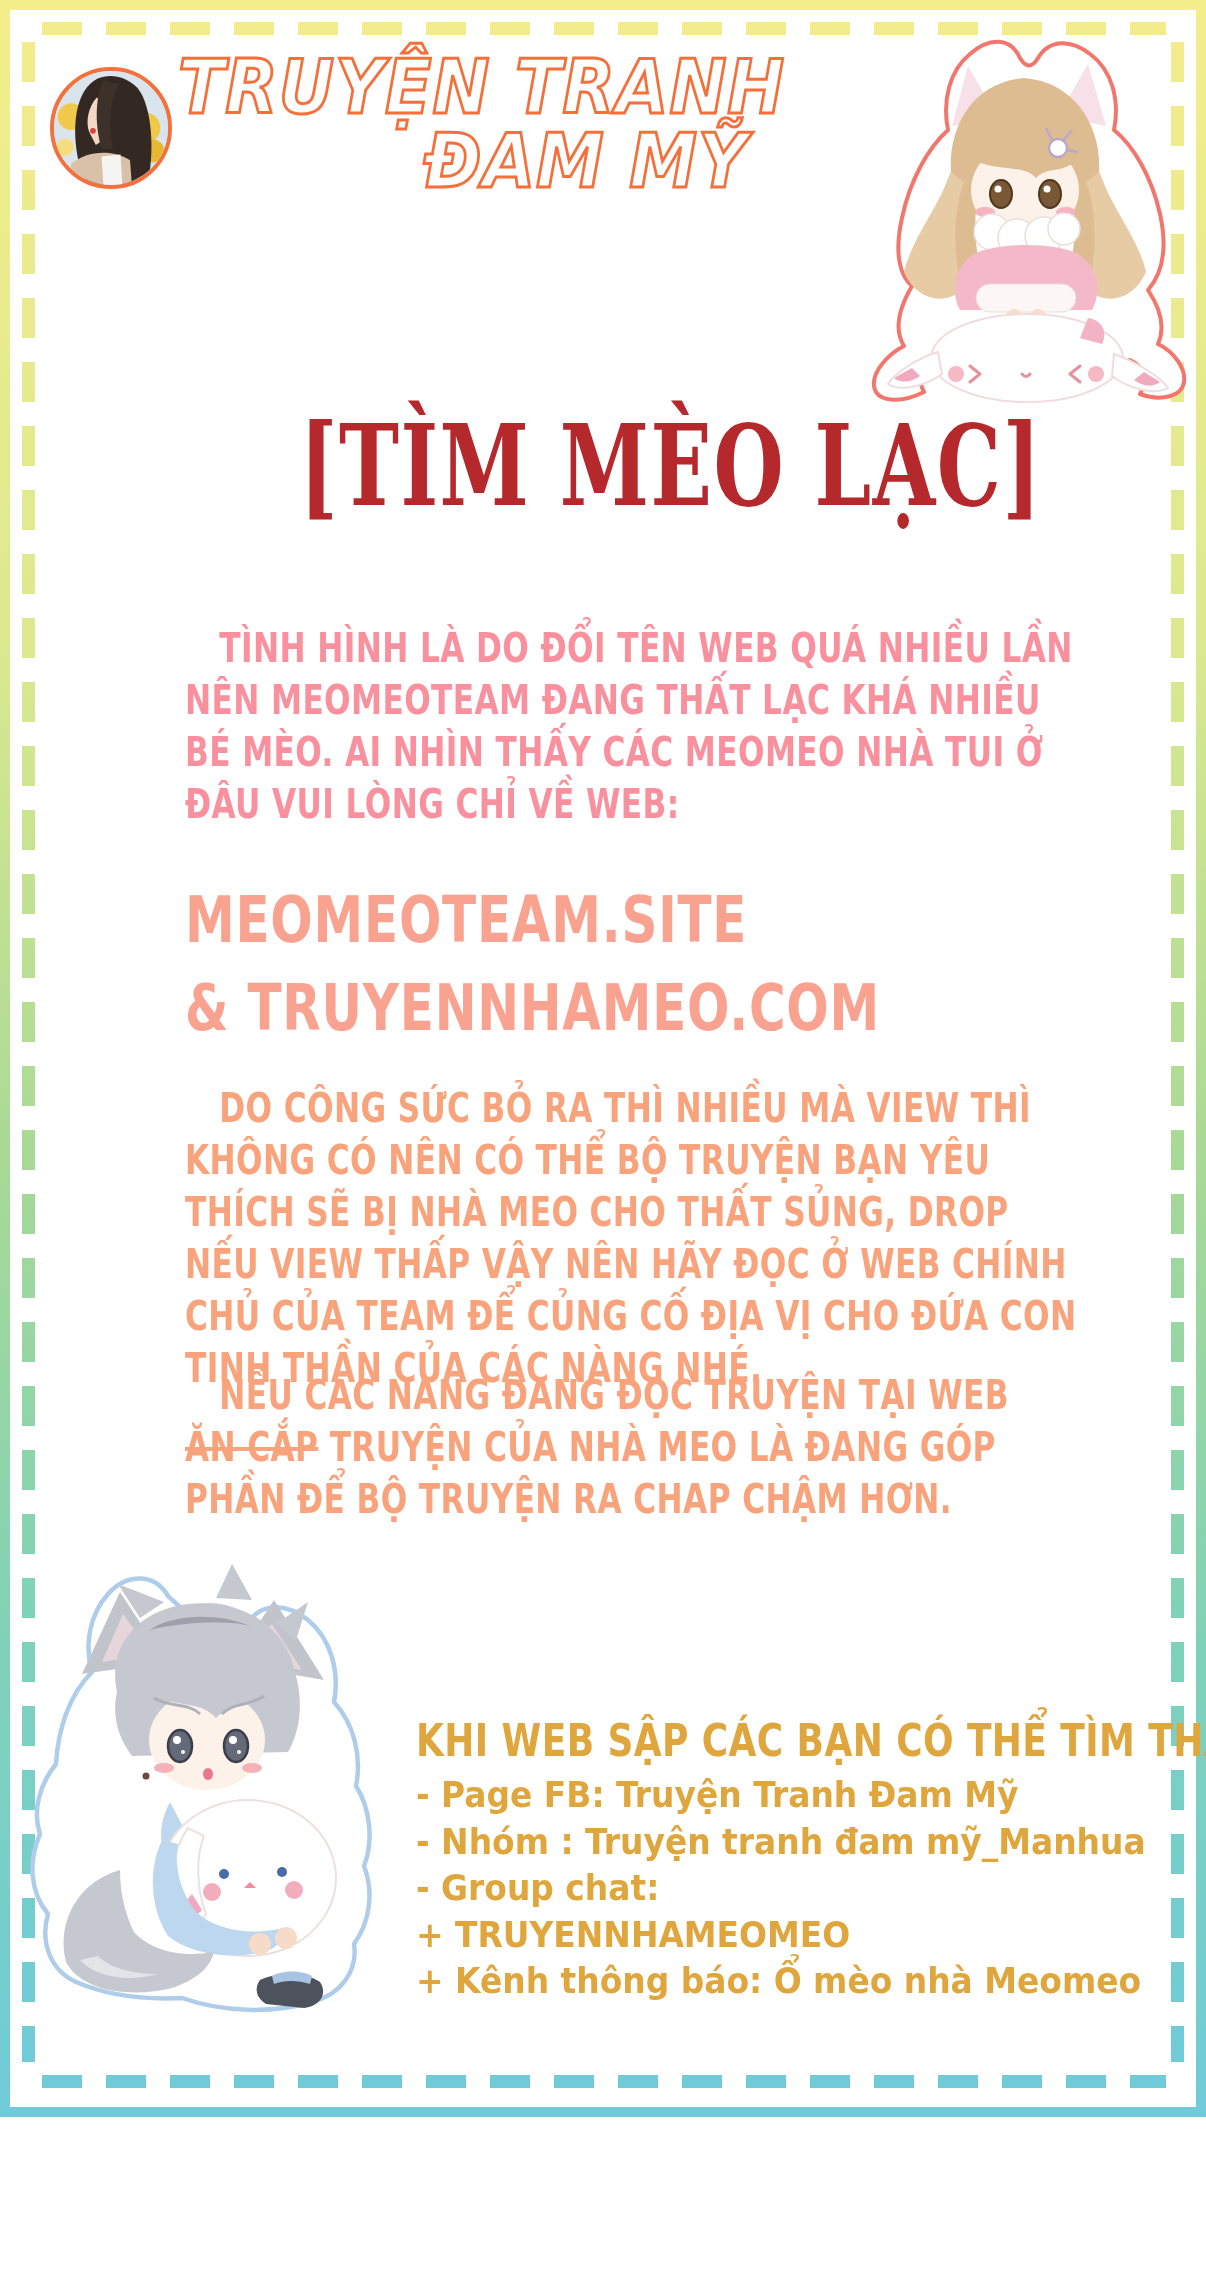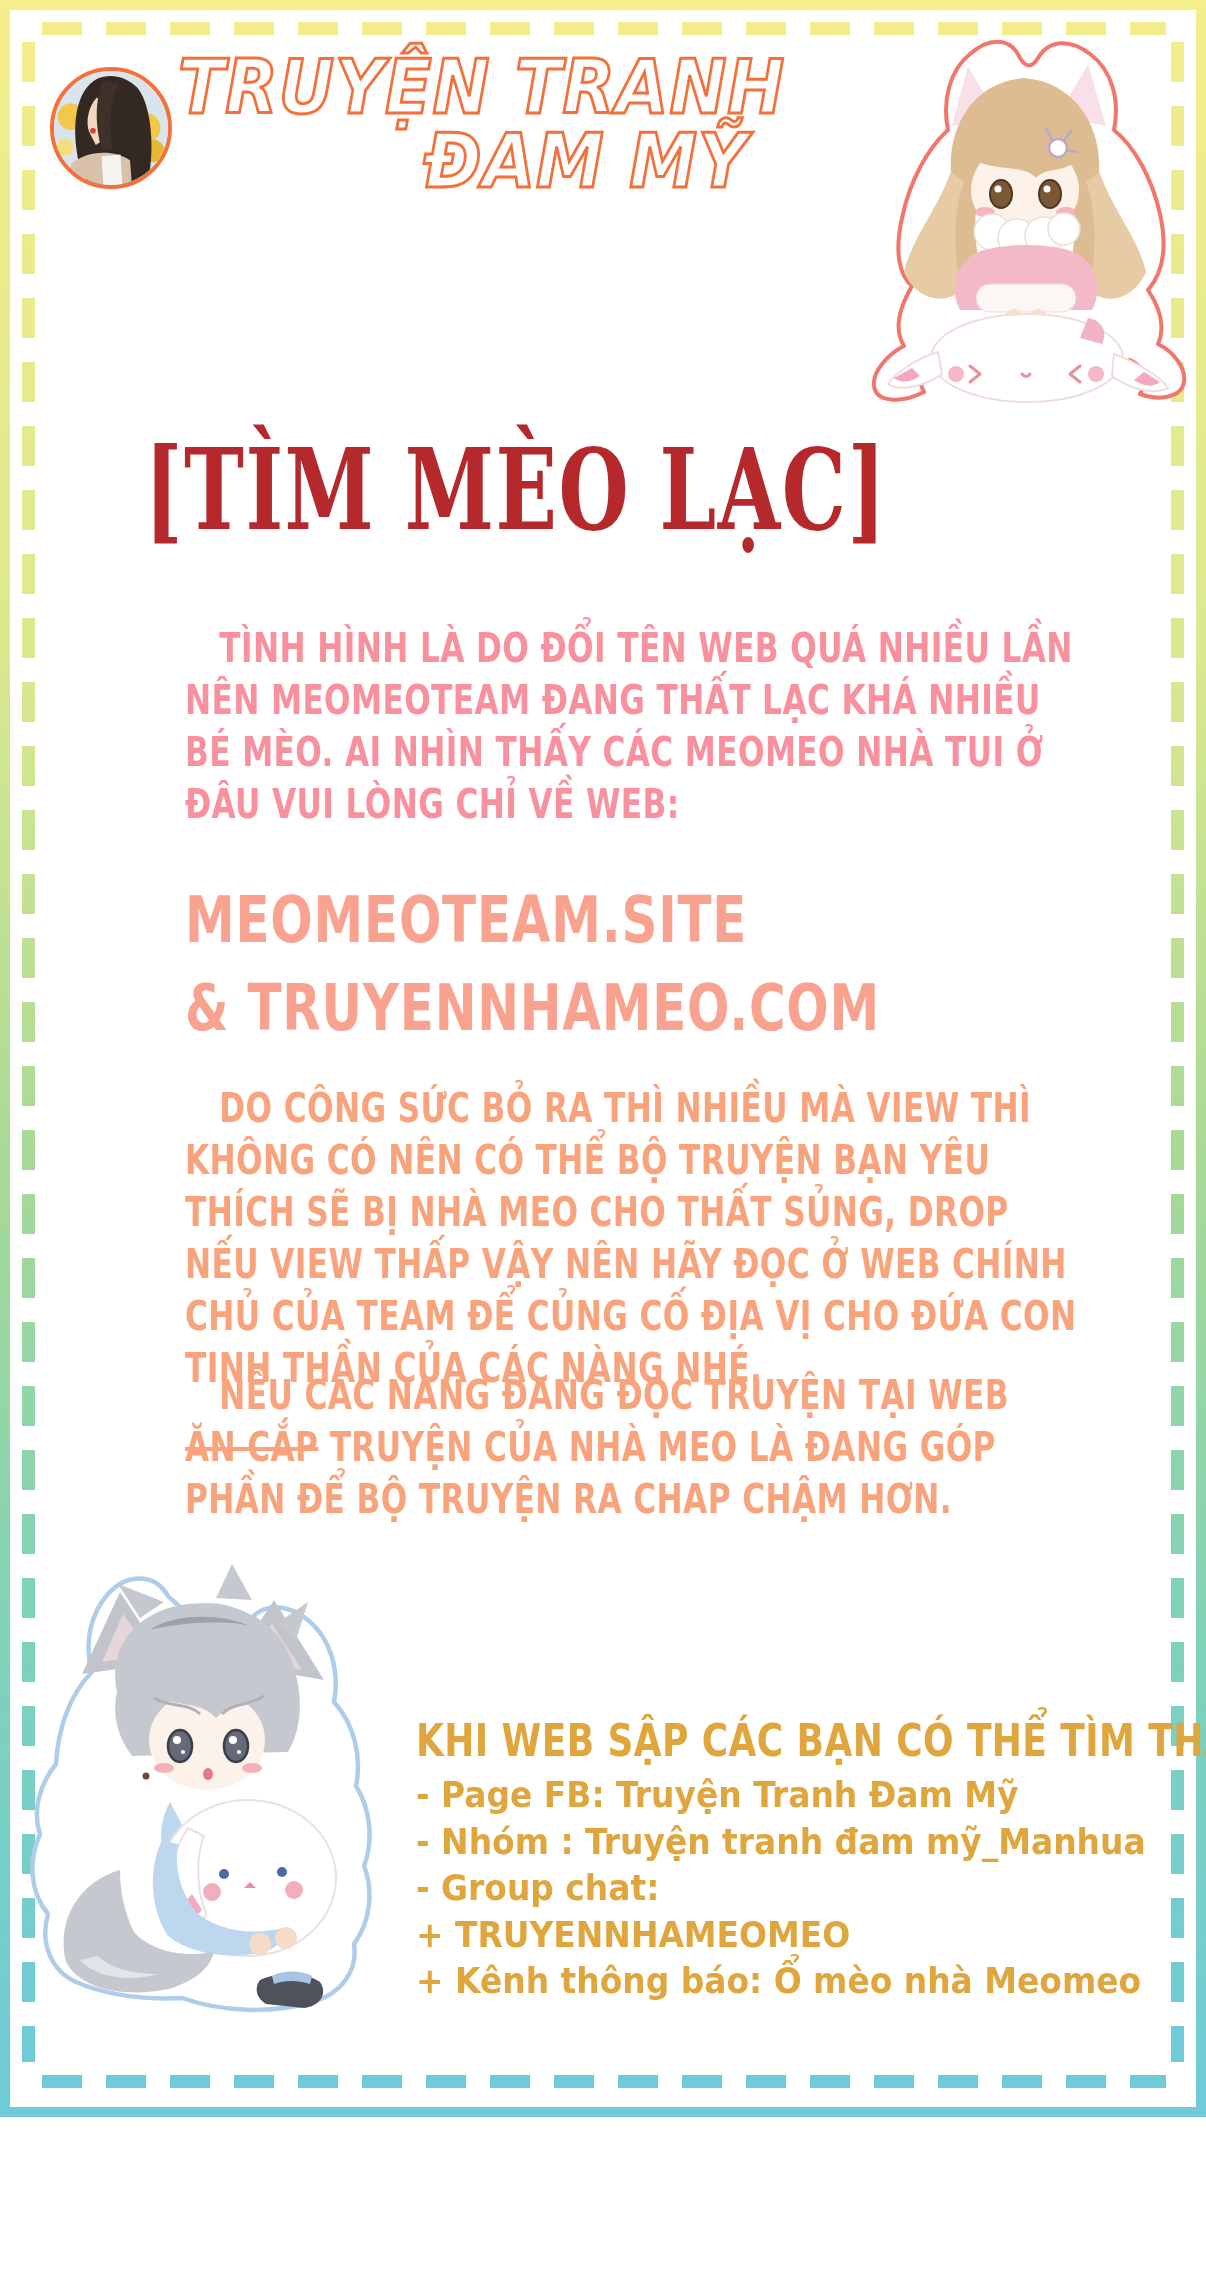--- a/index.html
+++ b/index.html
@@ -55,21 +55,21 @@
     transform:scaleX(0.92);transform-origin:left top;
   }
   .logo-line1{left:178px;top:44px;font-size:74px;}
   .logo-line2{left:424px;top:118px;font-size:74px;}
 
   .cat-girl{position:absolute;left:852px;top:22px;width:345px;height:412px;}
   .cat-girl svg,.wolf-boy svg{display:block;width:100%;height:100%;}
 
   
   .big-title{
-    position:absolute;left:0;top:424px;width:1186px;text-align:left;
+    position:absolute;left:0;top:400px;width:1186px;text-align:right;
     color:#B5282C;font-family:"DejaVu Serif", serif;font-weight:bold;
     font-size:112px;white-space:nowrap;
   }
   .big-title span{display:inline-block;transform:scaleX(0.72);transform-origin:center top;letter-spacing:2px;}
 
   .para{
     position:absolute;left:185px;
     font-weight:bold;font-size:40px;line-height:52px;
     transform:scaleX(0.78);transform-origin:left top;
     width:1150px;letter-spacing:0.5px;

